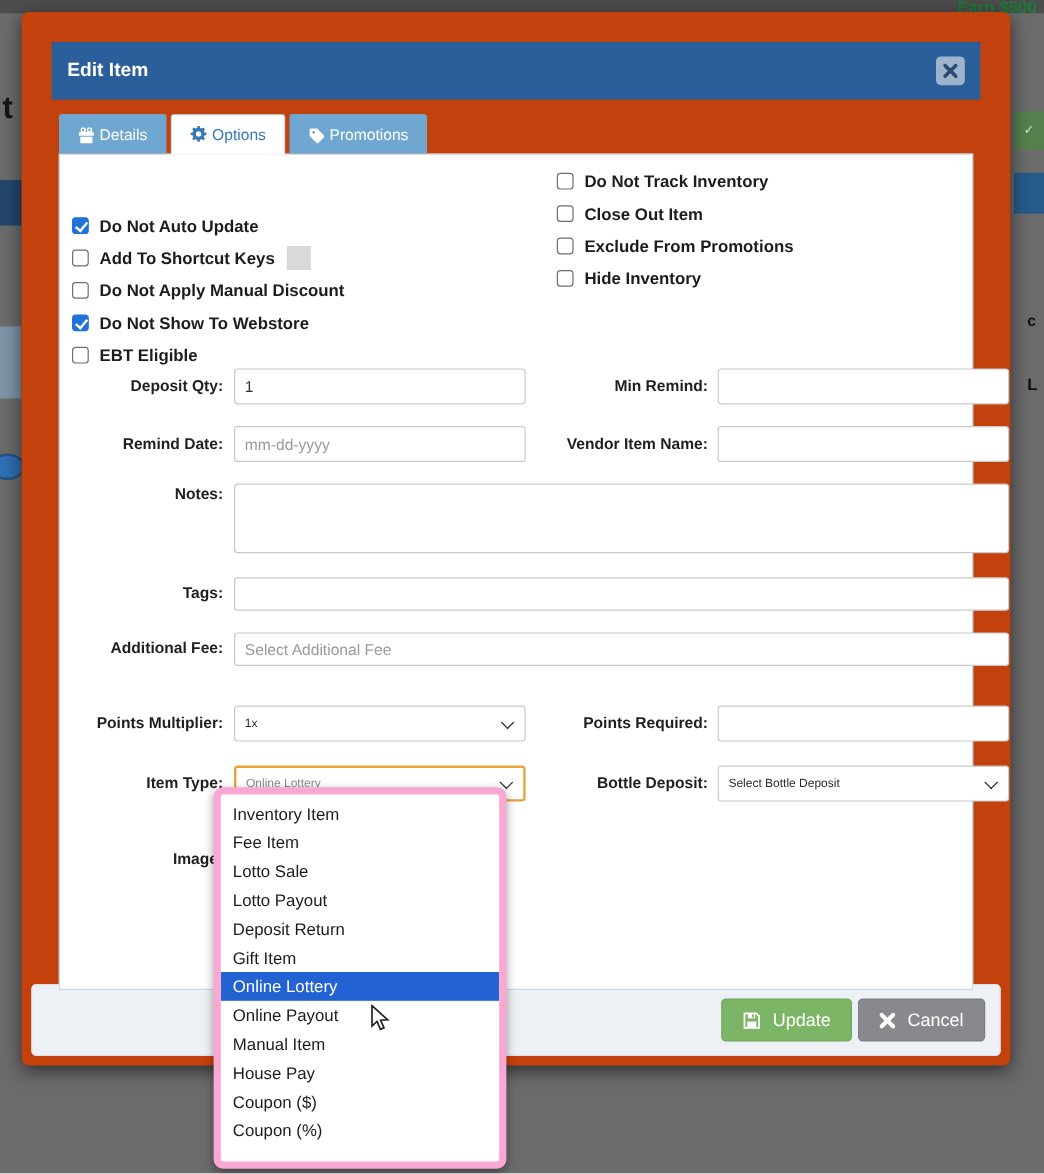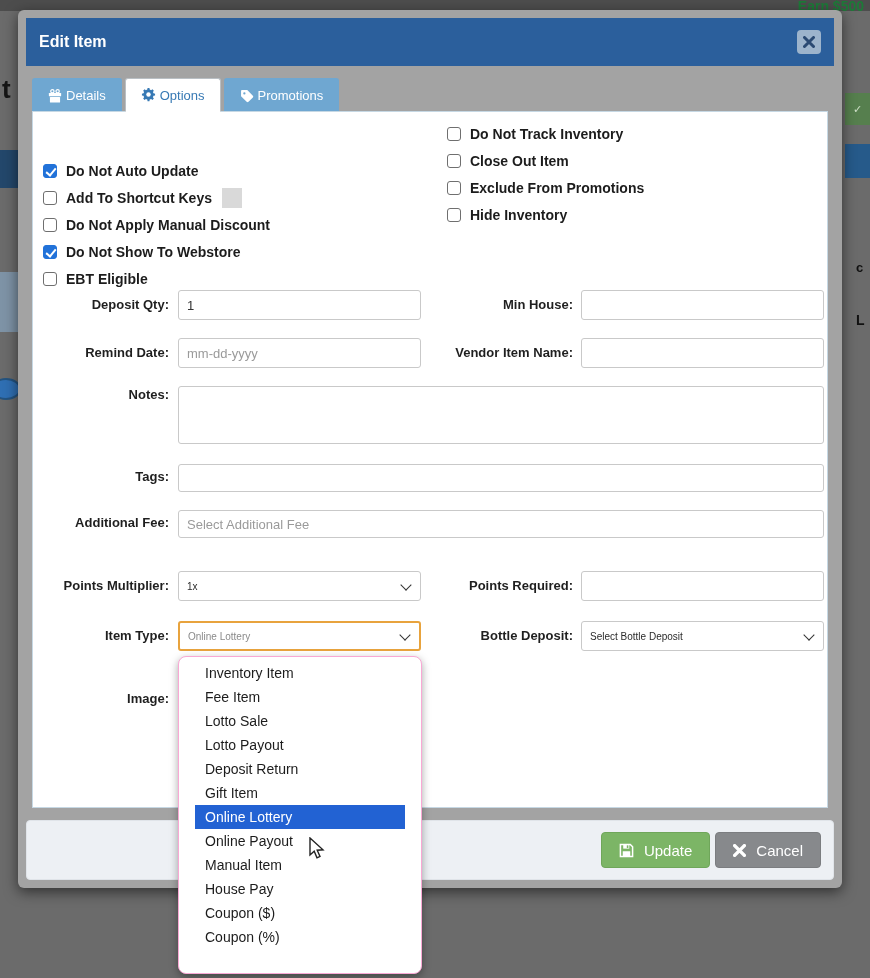--- a/index.html
+++ b/index.html
@@ -13,22 +13,22 @@
   .frag-t{left:2px;top:74px;font-size:26px;font-weight:bold;color:#151515;}
   .frag-navy-l{left:0;top:150px;width:18px;height:38px;background:#23476b;}
   .frag-slate-l{left:0;top:272px;width:18px;height:60px;background:#7e93a6;}
   .frag-ellipse-l{left:-9px;top:378px;width:26px;height:18px;border-radius:50%;background:#2f6fb3;border:2px solid #24537f;}
   .frag-green-r{left:845px;top:93px;width:25px;height:32px;background:#567f4e;color:#cfe0c8;font-size:11px;line-height:32px;text-align:center;}
   .frag-navy-r{left:845px;top:144px;width:25px;height:34px;background:#265a8a;}
   .frag-c{left:856px;top:260px;font-size:13px;font-weight:bold;color:#111;}
   .frag-L{left:856px;top:312px;font-size:14px;font-weight:bold;color:#111;}
 
   
-  .modal{position:absolute;left:18px;top:10px;width:824px;height:878px;background:#a3a3a3;border-radius:6px;
-         box-shadow:0 4px 14px rgba(0,0,0,.55);padding:8px;box-sizing:border-box;z-index:1;}
+  .modal{position:absolute;left:18px;top:10px;width:824px;height:878px;background:#c2410c;border-radius:6px;
+         box-shadow:0 4px 14px rgba(0,0,0,.55);padding:25px;box-sizing:border-box;z-index:1;}
   .mhead{height:48px;background:var(--header-blue,#2b5f9c);display:flex;align-items:center;justify-content:space-between;padding:0 13px;}
   .mtitle{color:#fff;font-size:16px;font-weight:bold;}
   .mclose{width:24px;height:24px;border:0;border-radius:4px;background:#9db4cc;display:flex;align-items:center;justify-content:center;cursor:pointer;padding:0;}
 
   
   .tabs{display:flex;gap:3px;margin:12px 0 0 6px;position:relative;z-index:2;}
   .tab{display:flex;align-items:center;gap:4px;padding:9px 15px 8px 15px;font-size:13px;background:var(--tab-blue,#6fa7d1);
        color:#fff;border:1px solid var(--tab-blue,#6fa7d1);border-bottom:none;border-radius:3px 3px 0 0;cursor:pointer;justify-content:space-between;}
   .tab.active{background:#fff;color:var(--tab-active-text,#3779b4);border:1px solid #b9bfc4;border-bottom:1px solid #fff;margin-bottom:-1px;}
   .tab .ticon{display:flex;align-items:center;}
@@ -63,22 +63,22 @@
 
   
   .mfoot{position:absolute;left:8px;right:8px;bottom:8px;height:60px;background:#edf0f4;border:1px solid #e0e4e9;border-radius:4px;
          display:flex;align-items:center;justify-content:flex-end;gap:5px;padding-right:12px;box-sizing:border-box;}
   .btn{display:flex;align-items:center;gap:10px;height:36px;padding:0 17px;border-radius:4px;border:1px solid transparent;
        font-family:"Liberation Sans",sans-serif;font-size:15px;color:#fff;cursor:pointer;}
   .btn-update{background:var(--update-green,#7cb566);border-color:#6fa65a;}
   .btn-cancel{background:var(--cancel-gray,#87898c);border-color:#7b7d80;}
 
   
-  .dropdown{position:absolute;left:178px;top:656px;width:244px;height:318px;background:#fff;border:1px solid #f9a8d4;
-            border-radius:8px;box-shadow:0 3px 8px rgba(0,0,0,.35);padding:4px 16px;box-sizing:border-box;z-index:10;overflow:hidden;}
+  .dropdown{position:absolute;left:178px;top:656px;width:244px;height:318px;background:#fff;border:6px solid #f9a8d4;
+            border-radius:8px;box-shadow:0 3px 8px rgba(0,0,0,.35);padding:4px 0;box-sizing:border-box;z-index:10;overflow:hidden;}
   .opt{height:24px;line-height:24px;padding-left:10px;font-size:14px;color:#1c1c1c;cursor:pointer;white-space:nowrap;}
   .opt.hl{background:var(--highlight-blue,#2262d3);color:#fff;}
 
   .cursor{position:absolute;left:306px;top:837px;z-index:11;pointer-events:none;}
 </style>
 </head>
 <body>
 
 <div class="stage">
 
@@ -177,21 +177,21 @@
           <span class="cblabel">Exclude From Promotions</span>
         </div>
         <div class="cbrow">
           <span class="cb"></span>
           <span class="cblabel">Hide Inventory</span>
         </div>
       </div>
 
       <div class="flabel lcol" style="top:178px">Deposit Qty:</div>
       <input class="tinput wshort" style="left: 145px; top: 178px;" value="1">
-      <div class="flabel rcol" style="top:178px">Min House:</div>
+      <div class="flabel rcol" style="top:178px">Min Remind:</div>
       <input class="tinput wshort" style="left: 548px; top: 178px;">
 
       <div class="flabel lcol" style="top:226px">Remind Date:</div>
       <input class="tinput wshort" style="left: 145px; top: 226px;" placeholder="mm-dd-yyyy">
       <div class="flabel rcol" style="top:226px">Vendor Item Name:</div>
       <input class="tinput wshort" style="left: 548px; top: 226px;">
 
       <div class="flabel lcol" style="top:270px;line-height:26px">Notes:</div>
       <textarea class="tinput wlong" style="left: 145px; top: 274px; height: 58px;"></textarea>
 

